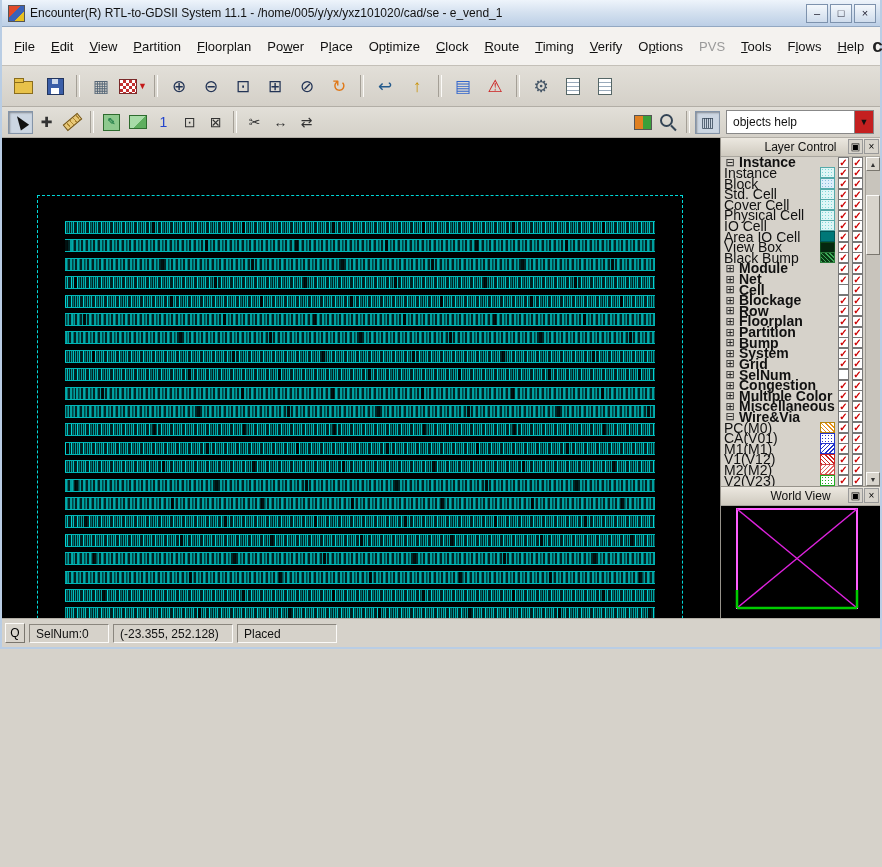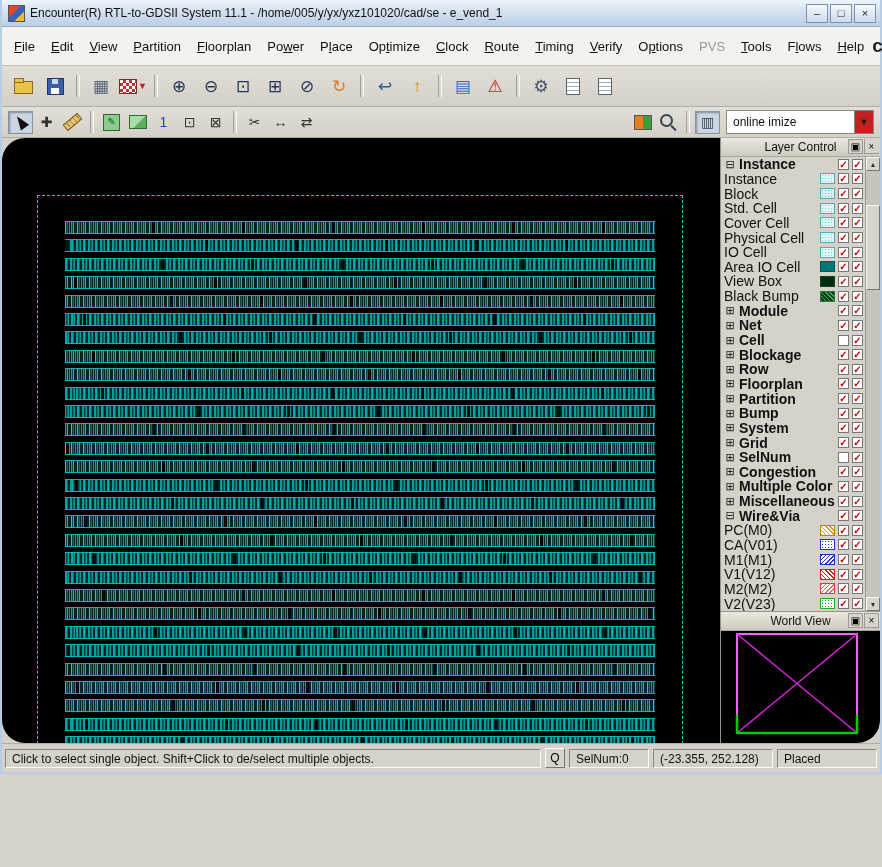--- a/index.html
+++ b/index.html
@@ -1,17 +1,17 @@
 <!DOCTYPE html>
 <html><head>
 <meta charset="utf-8">
 <style>
   html,body{margin:0;padding:0;}
   body{width:882px;height:867px;overflow:hidden;font-family:"Liberation Sans",sans-serif;background:#d6d2ca;}
-  .window{width:882px;height:774px;display:flex;flex-direction:column;box-sizing:border-box;
+  .window{width:882px;height:649px;display:flex;flex-direction:column;box-sizing:border-box;
           border-left:2px solid #b9cde4;border-right:2px solid #b9cde4;border-bottom:2px solid #b9cde4;background:#d6d2ca;}
   
   .titlebar{height:26px;flex:0 0 26px;display:flex;align-items:center;padding:0 4px;
             background:linear-gradient(180deg,#eef4fb 0%,#d3e0ef 50%,#bccfe6 100%);border-bottom:1px solid #93a8c2;}
   .app-icon{width:15px;height:15px;margin:0 5px 0 2px;border:1px solid #555;
             background:linear-gradient(135deg,#e04a2a 0 40%,#3a62b8 40% 70%,#e8c020 70%);}
   .title{font-size:12px;color:#111;flex:1;white-space:nowrap;overflow:hidden;}
   .winbtns{display:flex;gap:2px;}
   .winbtn{width:22px;height:19px;font-size:11px;line-height:11px;padding:0;background:linear-gradient(#f4f8fc,#cfdcec);
           border:1px solid #7d92ad;color:#223;cursor:default;}
@@ -53,21 +53,21 @@
   .i-imgbox{width:16px;height:12px;border:1px solid #2e6b2e;background:linear-gradient(135deg,#a8dca8 0 55%,#5fae5f 55%);}
   .i-panels{width:16px;height:13px;border:1px solid #555;background:linear-gradient(90deg,#e08020 0 50%,#3aa03a 50%);}
   .i-mag{width:9px;height:9px;border:2px solid #345;border-radius:50%;position:relative;margin:0 4px 4px 0;}
   .i-mag::after{content:"";position:absolute;width:7px;height:2px;background:#345;transform:rotate(45deg);right:-6px;bottom:-4px;}
   
   .combo{display:flex;align-items:center;height:22px;margin-left:5px;border:1px solid #888;background:#fff;width:146px;}
   .combo-val{flex:1;font-size:12px;padding:0 6px;color:#111;white-space:nowrap;}
   .combo-btn{width:19px;height:22px;background:#c42020;border:none;border-left:1px solid #888;display:flex;align-items:center;justify-content:center;padding:0;cursor:default;}
   .combo-arr{font-size:9px;color:#111;}
   
-  .main{flex:1;display:flex;overflow:hidden;border-radius:23px;}
+  .main{flex:1;display:flex;overflow:hidden;}
   .canvas{flex:1;background:#000;position:relative;overflow:hidden;}
   .die{position:absolute;left:35px;top:57px;width:646px;height:604px;border:1px dashed #00d8d8;box-sizing:border-box;}
   .core{position:absolute;left:27px;top:25px;width:590px;height:556px;}
   .cell-row{position:absolute;left:0;width:100%;height:13px;box-sizing:border-box;
      border-top:1px solid #00b8b8;border-bottom:1px solid #00b8b8;
      background-image:
        repeating-linear-gradient(90deg,transparent 0 87px,rgba(0,0,0,.9) 87px 90px),
        repeating-linear-gradient(90deg,rgba(0,255,255,.55) 0 1px,transparent 1px 4px),
        repeating-linear-gradient(90deg,#00a0a0 0 1px,#004444 1px 2px,#006e6e 2px 3px,#002424 3px 6px);}
   
@@ -247,21 +247,21 @@
           </button>
           <button class="tb-btn">
             <span class="i-mag"></span>
           </button>
           <span class="tb-sep"></span>
           <button class="tb-btn active">
             <span class="tb-glyph" style="color: rgb(51, 68, 85);">▥</span>
           </button>
         </span>
       <span class="combo">
-        <span class="combo-val">online imize</span>
+        <span class="combo-val">objects help</span>
         <button class="combo-btn">
             <span class="combo-arr">▼</span>
           </button>
       </span>
     </span>
   </div>
 
   <div class="main">
     <div class="canvas">
       <div class="die">
@@ -527,20 +527,19 @@
             <line x1="16" y1="84" x2="16" y2="102" stroke="#00cc00" stroke-width="2.5"></line>
             <line x1="136" y1="84" x2="136" y2="102" stroke="#00cc00" stroke-width="2.5"></line>
           </svg>
         </div>
       </div>
 
     </div>
   </div>
 
   <div class="statusbar">
-    <span class="sunken msg">Click to select single object. Shift+Click to de/select multiple objects.</span>
     <button class="qbtn">Q</button>
     <span class="sunken selnum">SelNum:0</span>
     <span class="sunken coords">(-23.355, 252.128)</span>
     <span class="sunken mode">Placed</span>
   </div>
 
 </div>
 
 </body></html>

